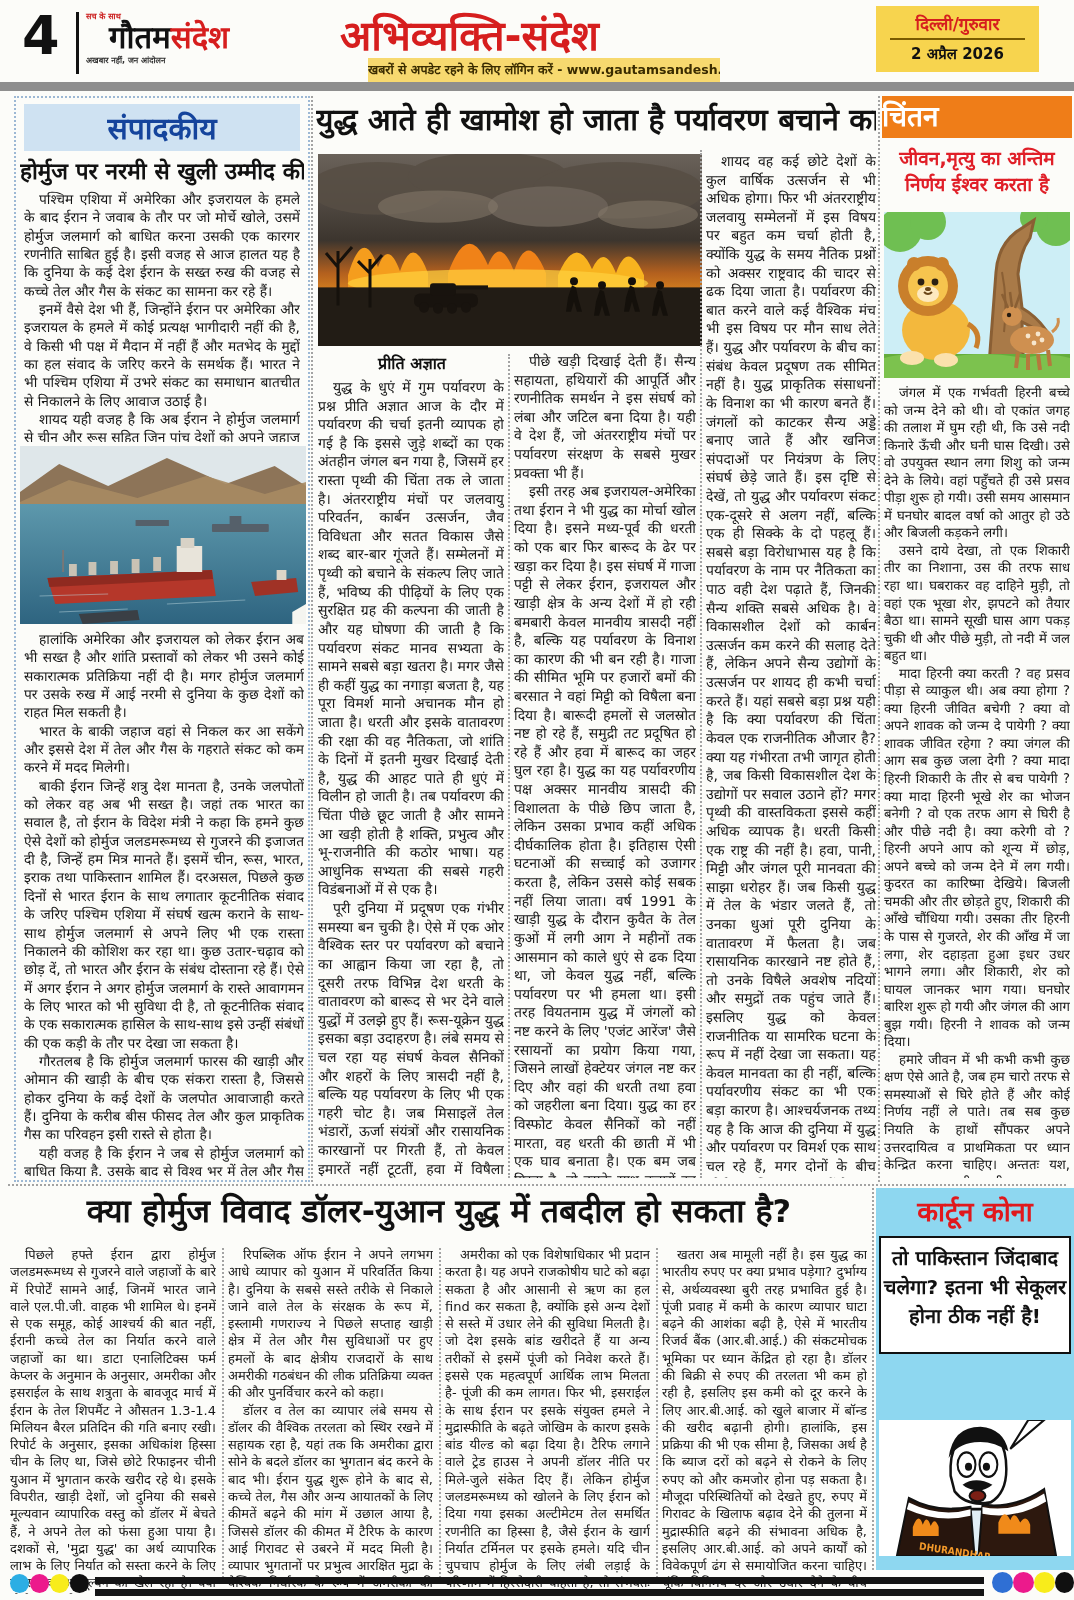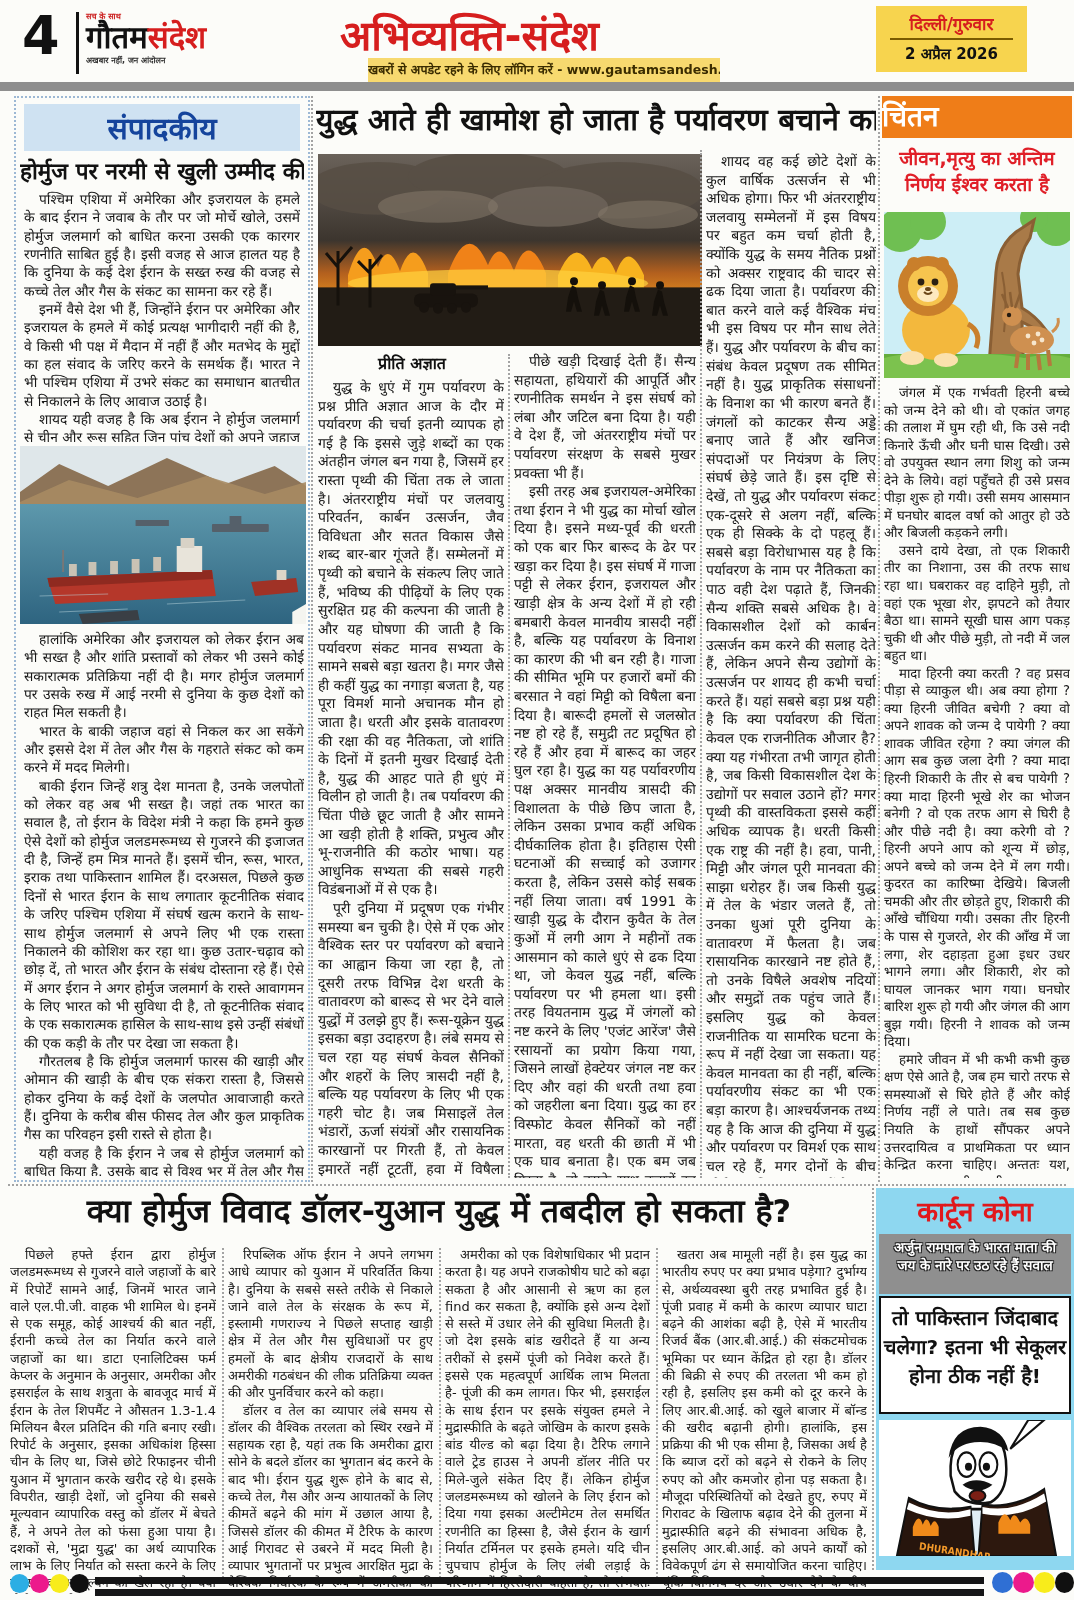--- a/index.html
+++ b/index.html
@@ -19,31 +19,31 @@
 </head>
 <body>
 
 <div id="page">
 
   <div class="abs" style="left:22px;top:4px;font-size:54px;font-weight:700;color:#111;">4</div>
   <div class="abs" style="left:76px;top:12px;height:62px;border-left:3px solid #111;"></div>
 
   <div class="abs" style="left:86px;top:10px;width:200px;">
     <div style="font-size:8px;color:#c22;font-weight:700;">सच के साथ</div>
-    <div style="font-size:31px;font-weight:800;line-height:1.05;">
+    <div style="font-size:31px;font-weight:800;line-height:1.05;margin-left:23px;">
       <span style="color:#111;">गौतम</span><span style="color:#d61e1e;">संदेश</span>
     </div>
     <div style="font-size:8px;color:#333;font-weight:700;">अखबार नहीं, जन आंदोलन</div>
   </div>
 
   <div class="abs" style="left:340px;top:6px;width:400px;text-align:left;font-size:41px;font-weight:800;color:#d61e1e;white-space:nowrap;overflow:hidden;">अभिव्यक्ति-संदेश</div>
 
   <div class="abs" style="left:368px;top:58px;width:352px;height:24px;background:#f7d96f;text-align:center;line-height:24px;font-size:12.5px;font-weight:700;color:#3a2c00;white-space:nowrap;overflow:hidden;">खबरों से अपडेट रहने के लिए लॉगिन करें - www.gautamsandesh.com</div>
 
-  <div class="abs" style="left:876px;top:6px;width:151px;height:66px;background:#f7d44e;">
+  <div class="abs" style="left:876px;top:6px;width:163px;height:66px;background:#f7d44e;">
     <div style="text-align:center;padding-top:6px;font-size:17px;font-weight:800;color:#d61e1e;">दिल्ली/गुरुवार</div>
     <div style="margin:3px 14px;border-top:2px solid #7a5b00;"></div>
     <div style="text-align:center;font-size:15px;font-weight:800;color:#111;">2 अप्रैल 2026</div>
   </div>
 
   <div class="abs" style="left:0;top:82px;width:1074px;height:9px;background:#8e8e8e;"></div>
 
   <div class="abs" style="left:14px;top:96px;width:296px;height:1086px;border:2px dotted #9db8d4;box-sizing:border-box;">
     <div style="margin:6px 8px 4px;background:#cfe2f2;color:#15449c;font-size:30px;font-weight:800;text-align:center;padding:3px 0;">संपादकीय</div>
     <div style="margin:2px 4px;font-size:22.5px;font-weight:800;color:#111;text-align:center;white-space:nowrap;overflow:hidden;">होर्मुज पर नरमी से खुली उम्मीद की राह</div>
@@ -265,21 +265,20 @@
     <p>अमरीका को एक विशेषाधिकार भी प्रदान करता है। यह अपने राजकोषीय घाटे को बढ़ा सकता है और आसानी से ऋण का हल find कर सकता है, क्योंकि इसे अन्य देशों से सस्ते में उधार लेने की सुविधा मिलती है। जो देश इसके बांड खरीदते हैं या अन्य तरीकों से इसमें पूंजी को निवेश करते हैं। इससे एक महत्वपूर्ण आर्थिक लाभ मिलता है- पूंजी की कम लागत। फिर भी, इसराईल के साथ ईरान पर इसके संयुक्त हमले ने मुद्रास्फीति के बढ़ते जोखिम के कारण इसके बांड यील्ड को बढ़ा दिया है। टैरिफ लगाने वाले ट्रेड हाउस ने अपनी डॉलर नीति पर मिले-जुले संकेत दिए हैं। लेकिन होर्मुज जलडमरूमध्य को खोलने के लिए ईरान को दिया गया इसका अल्टीमेटम तेल समर्थित रणनीति का हिस्सा है, जैसे ईरान के खार्ग निर्यात टर्मिनल पर इसके हमले। यदि चीन चुपचाप होर्मुज के लिए लंबी लड़ाई के परिणाम में हिस्सेदारी चाहता है, तो संभवतः इसके बदले में कच्चे तेल के बिल को युआन के पक्ष में स्थानांतरित करना शामिल है। निश्चित रूप से, अभी तक मुद्रा युद्ध छिड़ा नहीं है लेकिन इसका</p>
   </div>
   <div class="vsep" style="left:656px;top:1248px;height:330px;"></div>
   <div class="bt abs" style="left:662px;top:1246px;width:205px;height:348px;overflow:hidden;font-size:13px;">
     <p>खतरा अब मामूली नहीं है। इस युद्ध का भारतीय रुपए पर क्या प्रभाव पड़ेगा? दुर्भाग्य से, अर्थव्यवस्था बुरी तरह प्रभावित हुई है। पूंजी प्रवाह में कमी के कारण व्यापार घाटा बढ़ने की आशंका बढ़ी है, ऐसे में भारतीय रिजर्व बैंक (आर.बी.आई.) की संकटमोचक भूमिका पर ध्यान केंद्रित हो रहा है। डॉलर की बिक्री से रुपए की तरलता भी कम हो रही है, इसलिए इस कमी को दूर करने के लिए आर.बी.आई. को खुले बाजार में बॉन्ड की खरीद बढ़ानी होगी। हालांकि, इस प्रक्रिया की भी एक सीमा है, जिसका अर्थ है कि ब्याज दरों को बढ़ने से रोकने के लिए रुपए को और कमजोर होना पड़ सकता है। मौजूदा परिस्थितियों को देखते हुए, रुपए में गिरावट के खिलाफ बढ़ाव देने की तुलना में मुद्रास्फीति बढ़ने की संभावना अधिक है, इसलिए आर.बी.आई. को अपने कार्यों को विवेकपूर्ण ढंग से समायोजित करना चाहिए। चूंकि विनिमय दर और उधार देने के बीच आर.बी.आई. का एक अन्य प्रमुख संतुलन रूप अधिक परिवर्तनशीलता उत्पन्न कर सकता है, इसलिए कुछ पूंजी बहिर्वाह पर कड़े प्रतिबंध लगाने से बचा जाना चाहिए।</p>
   </div>
   <div class="vsep" style="left:872px;top:1188px;height:382px;"></div>
 
   <div class="abs" style="left:876px;top:1188px;width:198px;height:382px;background:#8ed7f0;">
     <div style="color:#e0181c;font-size:27px;font-weight:700;text-align:center;height:46px;line-height:48px;">कार्टून कोना</div>
-    <div class="outline-text" style="margin:0 3px;background:#8f8f8f;height:60px;font-size:13.5px;font-weight:800;text-align:center;padding:4px 4px 0;box-sizing:border-box;line-height:1.35;overflow:hidden;">अर्जुन रामपाल के भारत माता की जय के नारे पर उठ रहे हैं सवाल</div>
     <div style="margin:2px 3px 0;background:#fff;border:2px solid #111;height:118px;box-sizing:border-box;font-size:20px;font-weight:800;color:#111;text-align:center;line-height:1.45;padding:6px 2px;overflow:hidden;">तो पाकिस्तान जिंदाबाद चलेगा? इतना भी सेकूलर होना ठीक नहीं है!</div>
 
     <figure class="abs" style="left:3px;top:232px;width:192px;height:136px;overflow:hidden;background:#fff;">
       <svg viewBox="0 0 193 122" width="192" height="136" preserveAspectRatio="none">
         <rect width="193" height="122" fill="#ffffff"></rect>
         <path d="M150,0 L166,0 L132,26 Z" fill="#ffffff" stroke="#111" stroke-width="2"></path>
         <g stroke="#111" stroke-width="2.5" fill="#fff">
           <path d="M72,50 Q70,12 100,10 Q128,10 128,44 Q128,66 112,74 Q88,78 76,64 Z"></path>
         </g>
         <path d="M70,34 Q74,6 102,6 Q126,8 130,28 Q114,18 96,20 Q78,22 70,34 Z" fill="#111"></path>

